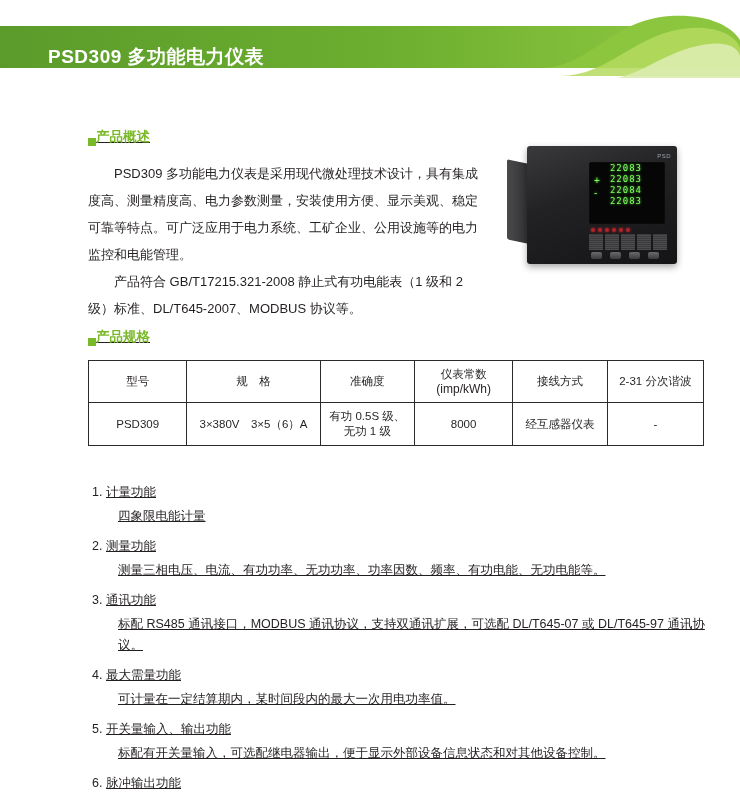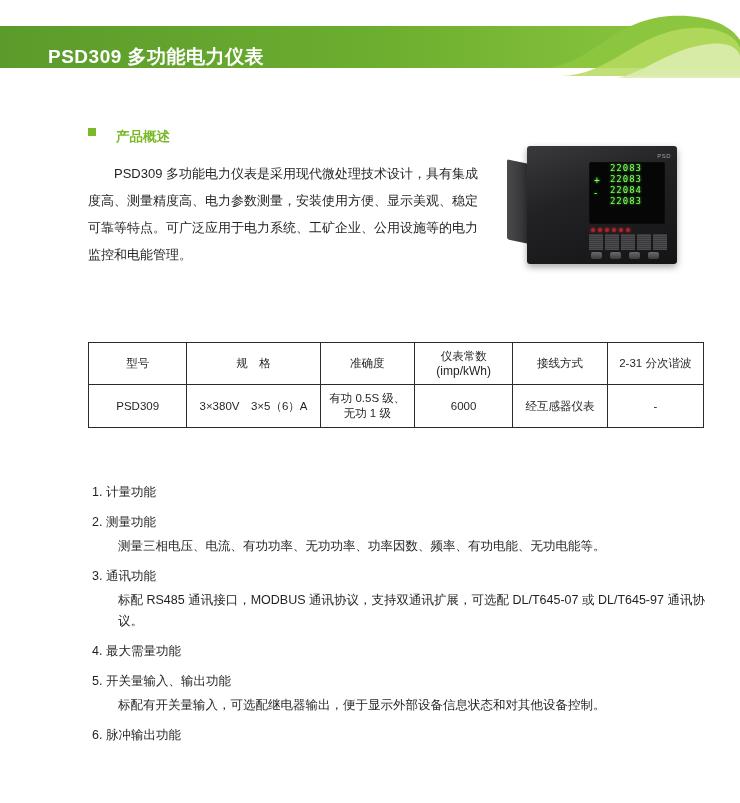--- a/index.html
+++ b/index.html
@@ -42,22 +42,23 @@
     font-size: 19px;
     font-weight: bold;
     color: #ffffff;
     letter-spacing: 0.5px;
     white-space: nowrap;
   }
 
   
   .section-head {
     display: flex;
-    align-items: flex-start;
-    gap: 20px;
+    align-items: flex-end;
+    gap: 0;
+    text-decoration: underline;
   }
   .bullet-square {
     width: 8px; height: 8px;
     background: #7ab929;
     display: inline-block;
   }
   .section-title {
     color: #7ab929;
     font-size: 13.5px;
     font-weight: bold;
@@ -213,20 +214,21 @@
   }
   ol.feature-list {
     margin: 12px 0 0 0;
     padding: 0 0 0 18px;
     list-style: decimal;
     font-size: 12.5px;
   }
   ol.feature-list > li {
     margin-bottom: 9px;
     line-height: 21px;
+    text-decoration: underline;
   }
   .feat-title { color: #231f20; }
   .feat-desc {
     display: block;
     margin-top: 3px;
     margin-left: 12px;
     line-height: 21px;
     color: #231f20;
   }
 </style>
@@ -245,20 +247,21 @@
   <div class="header-title">PSD309  多功能电力仪表</div>
 </div>
 
 <div class="overview">
   <div class="section-head">
     <span class="bullet-square"></span>
     <span class="section-title">产品概述</span>
   </div>
   <div class="overview-body">
     <p>PSD309 多功能电力仪表是采用现代微处理技术设计，具有集成度高、测量精度高、电力参数测量，安装使用方便、显示美观、稳定可靠等特点。可广泛应用于电力系统、工矿企业、公用设施等的电力监控和电能管理。</p>
+    <p>产品符合 GB/T17215.321-2008 静止式有功电能表（1 级和 2 级）标准、DL/T645-2007、MODBUS 协议等。</p>
   </div>
 </div>
 
 <div class="photo">
   <div class="device-side"></div>
   <div class="device-body">
     <div class="brand-mark">PSD</div>
     <div class="device-screen">
       <div class="lcd-side">+<br>-</div>
       <div class="lcd-line">22083</div>
@@ -284,62 +287,68 @@
     <div class="device-buttons">
       <span class="dev-btn"></span>
       <span class="dev-btn"></span>
       <span class="dev-btn"></span>
       <span class="dev-btn"></span>
     </div>
   </div>
 </div>
 
 <div class="spec">
+  <div class="section-head">
+    <span class="bullet-square"></span>
+    <span class="section-title">产品规格</span>
+  </div>
   <table class="spec-table">
     <thead>
       <tr>
         <th style="width:96px">型号</th>
         <th style="width:130px">规　格</th>
         <th style="width:92px">准确度</th>
         <th style="width:96px">
           <span>仪表常数</span>
           <span class="th-sub">(imp/kWh)</span>
         </th>
         <th style="width:92px">接线方式</th>
         <th style="width:94px">2-31 分次谐波</th>
       </tr>
     </thead>
     <tbody>
       <tr>
         <td>PSD309</td>
         <td>3×380V　3×5（6）A</td>
         <td>有功 0.5S 级、无功 1 级</td>
-        <td>6000</td>
+        <td>8000</td>
         <td>经互感器仪表</td>
         <td>-</td>
       </tr>
     </tbody>
   </table>
 </div>
 
 <div class="features">
   <ol class="feature-list">
     <li>
       <span class="feat-title">计量功能</span>
+      <span class="feat-desc">四象限电能计量</span>
     </li>
     <li>
       <span class="feat-title">测量功能</span>
       <span class="feat-desc">测量三相电压、电流、有功功率、无功功率、功率因数、频率、有功电能、无功电能等。</span>
     </li>
     <li>
       <span class="feat-title">通讯功能</span>
       <span class="feat-desc">标配 RS485 通讯接口，MODBUS 通讯协议，支持双通讯扩展，可选配 DL/T645-07 或 DL/T645-97 通讯协议。</span>
     </li>
     <li>
       <span class="feat-title">最大需量功能</span>
+      <span class="feat-desc">可计量在一定结算期内，某时间段内的最大一次用电功率值。</span>
     </li>
     <li>
       <span class="feat-title">开关量输入、输出功能</span>
       <span class="feat-desc">标配有开关量输入，可选配继电器输出，便于显示外部设备信息状态和对其他设备控制。</span>
     </li>
     <li>
       <span class="feat-title">脉冲输出功能</span>
       
     </li>
   </ol>

